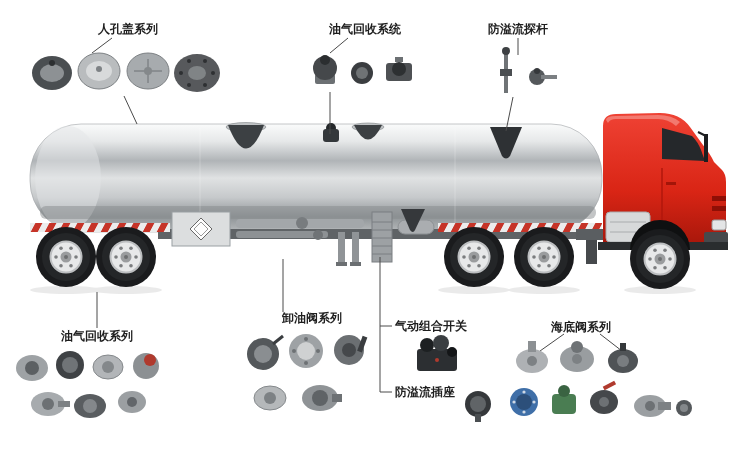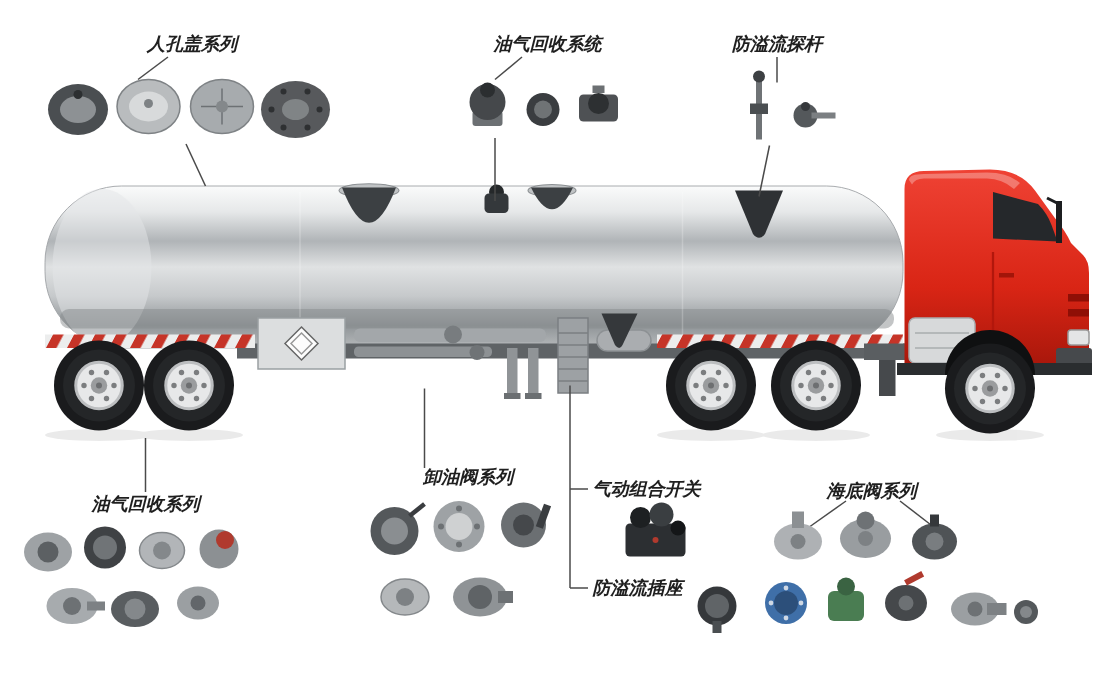--- a/index.html
+++ b/index.html
@@ -1,19 +1,18 @@
 <!DOCTYPE html>
 <html><head>
 <meta charset="utf-8">
 <style>
   html,body{margin:0;padding:0;background:#ffffff;}
   .stage{
     position:relative;width:730px;height:450px;background:#ffffff;overflow:hidden;
     font-family:"DejaVu Sans","Liberation Sans",sans-serif;
-    font-style:italic;
   }
   .lbl{
     font-family:"DejaVu Sans","Liberation Sans",sans-serif;
     font-size:12px;font-weight:700;fill:#1f1f1f;
   }
   .leader{stroke:#4a4a4a;stroke-width:1;fill:none;}
 </style>
 </head>
 <body>
 

